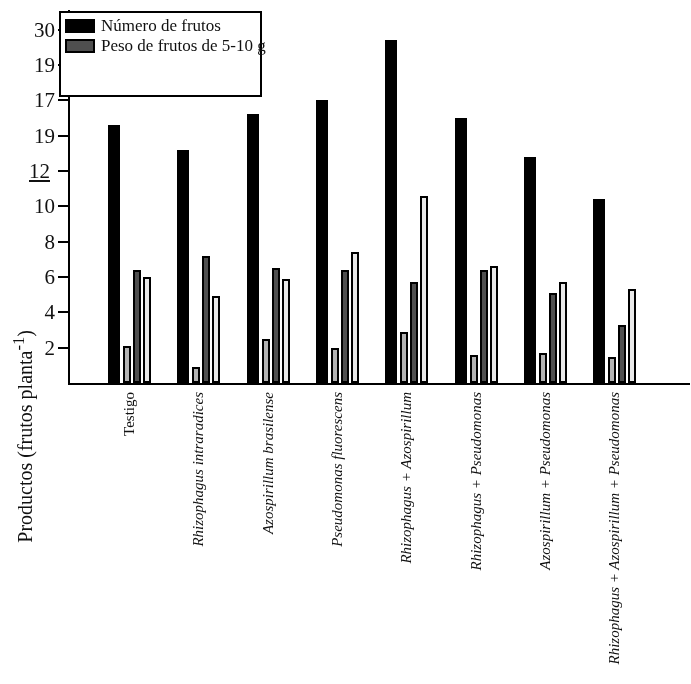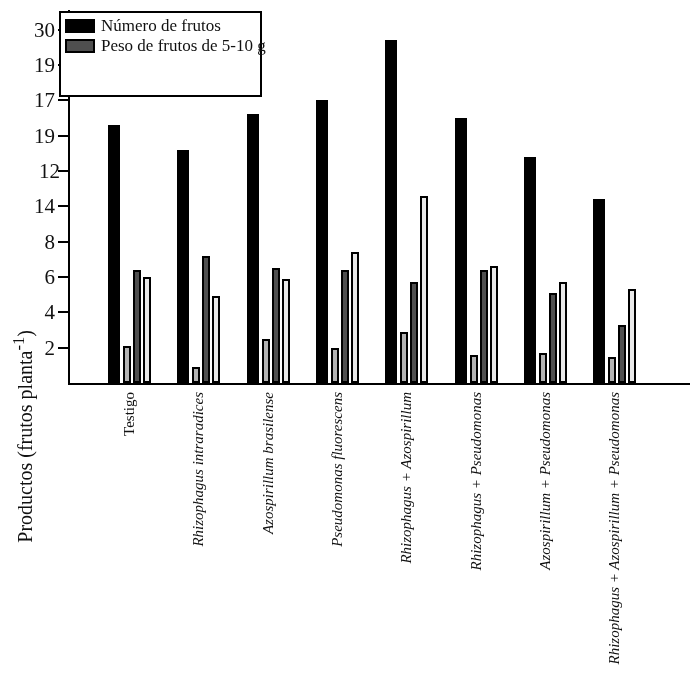--- a/index.html
+++ b/index.html
@@ -49,23 +49,23 @@
   <div id="yticks">
       <div class="tick-mark" style="left: 58px; top: 346.67px;"></div>
       <div class="y-tick-label" style="left: 9px; top: 335.67px;">2</div>
       <div class="tick-mark" style="left: 58px; top: 311.34px;"></div>
       <div class="y-tick-label" style="left: 9px; top: 300.34px;">4</div>
       <div class="tick-mark" style="left: 58px; top: 276.01px;"></div>
       <div class="y-tick-label" style="left: 9px; top: 265.01px;">6</div>
       <div class="tick-mark" style="left: 58px; top: 240.68px;"></div>
       <div class="y-tick-label" style="left: 9px; top: 229.68px;">8</div>
       <div class="tick-mark" style="left: 58px; top: 205.35px;"></div>
-      <div class="y-tick-label" style="left: 9px; top: 194.35px;">14</div>
+      <div class="y-tick-label" style="left: 9px; top: 194.35px;">10</div>
       <div class="tick-mark" style="left: 58px; top: 170.02px;"></div>
-      <div class="y-tick-label" style="left: 14px; top: 159.02px;">12</div>
+      <div class="y-tick-label" style="left: 4px; top: 159.02px; text-decoration: underline;">12</div>
       <div class="tick-mark" style="left: 58px; top: 134.69px;"></div>
       <div class="y-tick-label" style="left: 9px; top: 123.69px;">19</div>
       <div class="tick-mark" style="left: 58px; top: 99.36px;"></div>
       <div class="y-tick-label" style="left: 9px; top: 88.36px;">17</div>
       <div class="tick-mark" style="left: 58px; top: 64.03px;"></div>
       <div class="y-tick-label" style="left: 9px; top: 53.03px;">19</div>
       <div class="tick-mark" style="left: 58px; top: 28.7px;"></div>
       <div class="y-tick-label" style="left: 9px; top: 17.7px;">30</div>
     </div>
 

